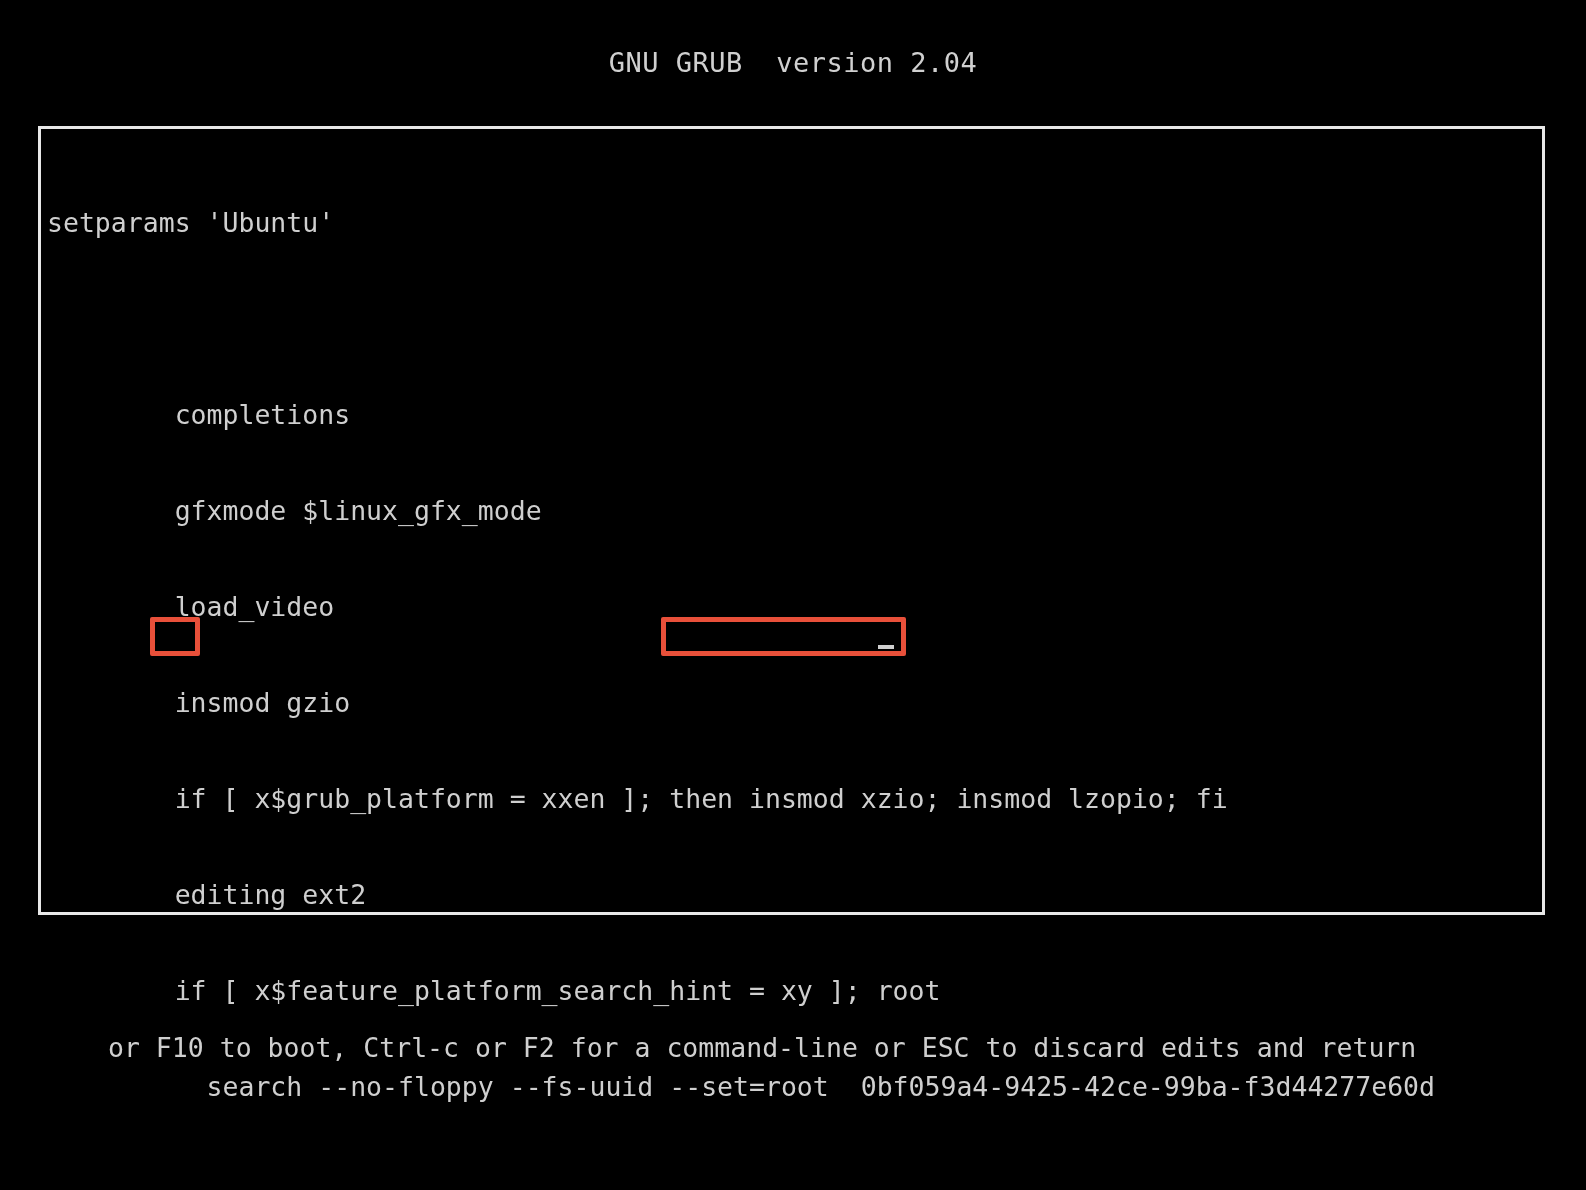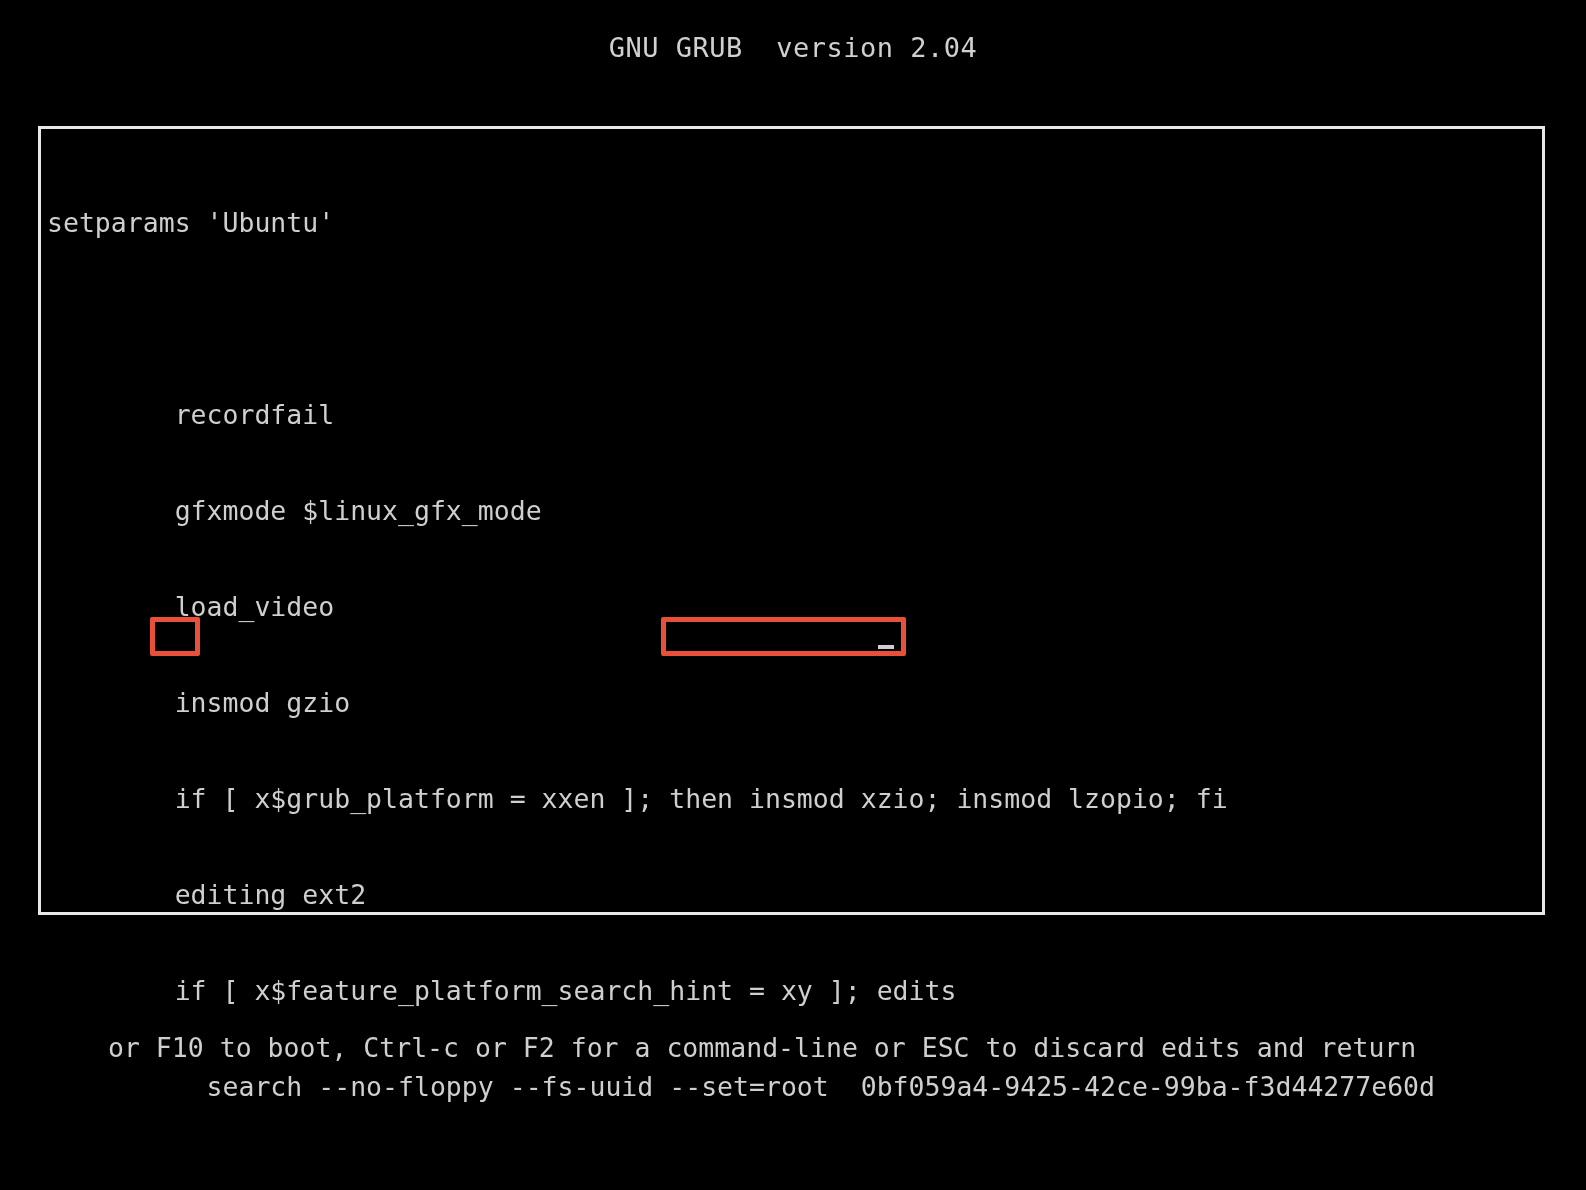--- a/index.html
+++ b/index.html
@@ -18,21 +18,21 @@
     position: relative;
     width: 1586px;
     height: 1190px;
     background: #000000;
     color: #cfcfcf;
   }
 
   
   .grub-title {
     position: absolute;
-    top: 32px;
+    top: 47px;
     left: 0;
     width: 1586px;
     text-align: center;
     font-size: 27px;
     line-height: 32px;
     letter-spacing: 0.5px;
     color: #d0d0d0;
     white-space: pre;
   }
 
@@ -113,27 +113,27 @@
 
 <div id="screen">
 
   <div class="grub-title">GNU GRUB  version 2.04</div>
 
   <div class="edit-frame"></div>
 
   <div class="edit-body">
     <div class="code-line">setparams 'Ubuntu'</div>
     <div class="code-line"></div>
-    <div class="code-line">        recordfail</div>
+    <div class="code-line">        completions</div>
     <div class="code-line">        gfxmode $linux_gfx_mode</div>
     <div class="code-line">        load_video</div>
     <div class="code-line">        insmod gzio</div>
     <div class="code-line">        if [ x$grub_platform = xxen ]; then insmod xzio; insmod lzopio; fi</div>
     <div class="code-line">        editing ext2</div>
-    <div class="code-line">        if [ x$feature_platform_search_hint = xy ]; edits</div>
+    <div class="code-line">        if [ x$feature_platform_search_hint = xy ]; root</div>
     <div class="code-line">          search --no-floppy --fs-uuid --set=root  0bf059a4-9425-42ce-99ba-f3d44277e60d</div>
     
     
     
     
     
     
   </div>
 
   <div class="cursor-block"></div>

